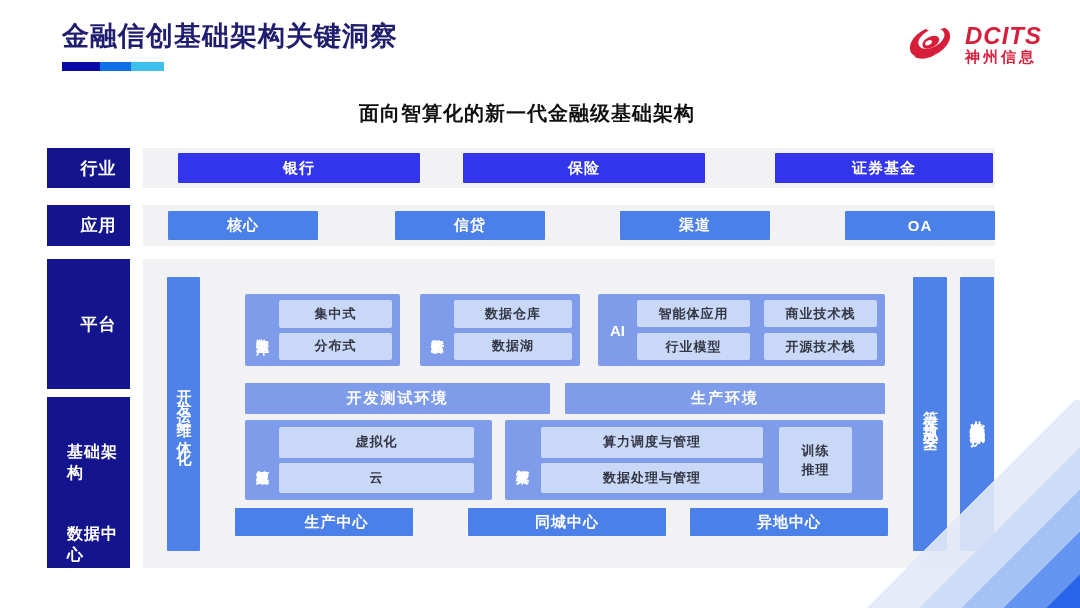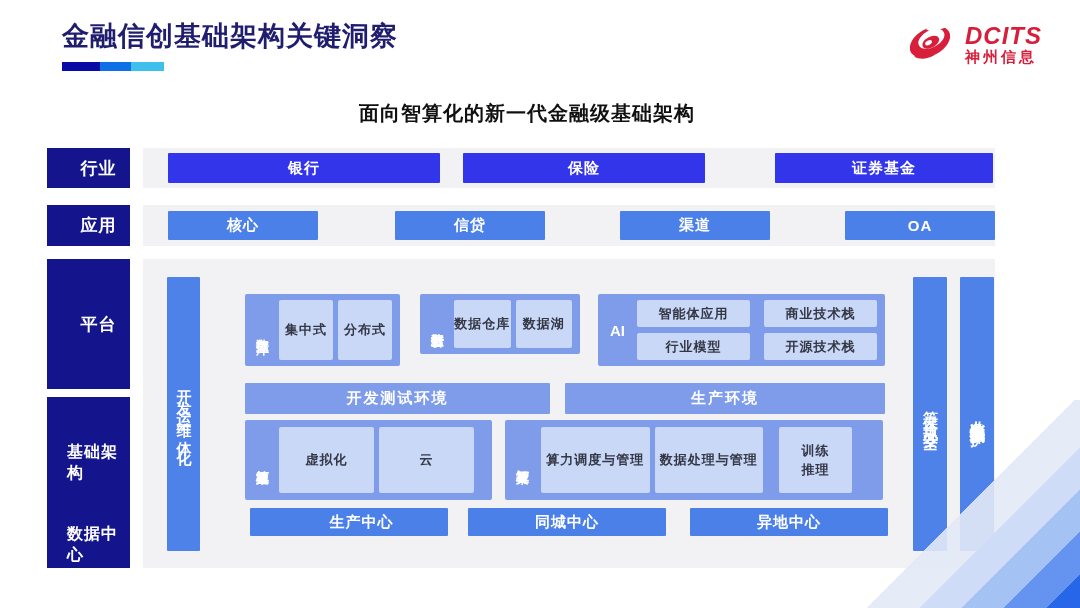--- a/index.html
+++ b/index.html
@@ -65,21 +65,21 @@
   }
   .v-label {
     writing-mode:vertical-rl; text-orientation:upright;
     color:#fff; font-weight:bold; font-size:13px;
     display:flex; align-items:center; justify-content:center; letter-spacing:1px;
   }
   .h-label {
     color:#fff; font-weight:bold; font-size:15px;
     display:flex; align-items:center; justify-content:center; padding:0 4px;
   }
-  .inner-col { flex:1; display:flex; flex-direction:row; gap:5px; }
+  .inner-col { flex:1; display:flex; flex-direction:column; gap:5px; }
   .inner-box {
     flex:1; background:#c9d8f6; border-radius:2px; color:#333644;
     font-size:13px; font-weight:bold; display:flex; align-items:center; justify-content:center;
     letter-spacing:1px;
   }
   .ai-grid {
     flex:1; display:grid; grid-template-columns:1fr 1fr; column-gap:14px; row-gap:6px;
   }
   .env-bar {
     position:absolute; background:#7e9cea; color:#fff; font-weight:bold; font-size:15px;
@@ -132,21 +132,21 @@
     <span class="logo-text">
       <span class="logo-brand">DCITS</span>
       <span class="logo-company">神州信息</span>
     </span>
   </div>
 
   <div class="subtitle">面向智算化的新一代金融级基础架构</div>
 
   <div class="side-label" style="top:148px; height:40px;">行业</div>
   <div class="strip" style="top:148px; height:40px;">
-    <div class="btn btn-dark" style="left:25px; top:5px; width:272px; height:30px;">银行</div>
+    <div class="btn btn-dark" style="left:35px; top:5px; width:242px; height:30px;">银行</div>
     <div class="btn btn-dark" style="left:320px; top:5px; width:242px; height:30px;">保险</div>
     <div class="btn btn-dark" style="left:632px; top:5px; width:218px; height:30px;">证券基金</div>
   </div>
 
   <div class="side-label" style="top:205px; height:41px;">应用</div>
   <div class="strip" style="top:205px; height:41px;">
     <div class="btn btn-mid" style="left:25px; top:6px; width:150px; height:29px;">核心</div>
     <div class="btn btn-mid" style="left:252px; top:6px; width:150px; height:29px;">信贷</div>
     <div class="btn btn-mid" style="left:477px; top:6px; width:150px; height:29px;">渠道</div>
     <div class="btn btn-mid" style="left:702px; top:6px; width:150px; height:29px;">OA</div>
@@ -161,21 +161,21 @@
     <div class="vbar spread" style="left:24px;">开发运维一体化</div>
 
     <div class="container-box" style="left:102px; top:35px; width:155px; height:72px;">
       <span class="v-label">数据库</span>
       <span class="inner-col">
         <span class="inner-box">集中式</span>
         <span class="inner-box">分布式</span>
       </span>
     </div>
 
-    <div class="container-box" style="left:277px; top:35px; width:160px; height:60px;">
+    <div class="container-box" style="left:277px; top:35px; width:160px; height:72px;">
       <span class="v-label" style="letter-spacing:0;">数据分析</span>
       <span class="inner-col">
         <span class="inner-box">数据仓库</span>
         <span class="inner-box">数据湖</span>
       </span>
     </div>
 
     <div class="container-box" style="left:455px; top:35px; width:287px; height:72px;">
       <span class="h-label">AI</span>
       <span class="ai-grid">
@@ -200,21 +200,21 @@
     <div class="container-box" style="left:362px; top:161px; width:378px; height:80px; padding:7px 20px 7px 8px; gap:10px;">
       <span class="v-label" style="letter-spacing:0;">智算框架</span>
       <span class="inner-col" style="max-width:222px;">
         <span class="inner-box">算力调度与管理</span>
         <span class="inner-box">数据处理与管理</span>
       </span>
       <span class="train-box" style="margin-left:6px;">训练
 推理</span>
     </div>
 
-    <div class="btn btn-mid" style="left:107px; top:249px; width:198px; height:28px;padding-left:25px;">生产中心</div>
+    <div class="btn btn-mid" style="left:92px; top:249px; width:178px; height:28px;padding-left:25px;">生产中心</div>
     <div class="btn btn-mid" style="left:325px; top:249px; width:198px; height:28px;text-align:center;">同城中心</div>
     <div class="btn btn-mid" style="left:547px; top:249px; width:198px; height:28px;">异地中心</div>
 
     <div class="vbar spread2" style="left:770px; width:34px;">等保合规安全</div>
     <div class="vbar spread3" style="left:817px; width:34px;">业务连续性及数据保护</div>
   </div>
 
   <div class="corner-deco"></div>
 
 </div>

